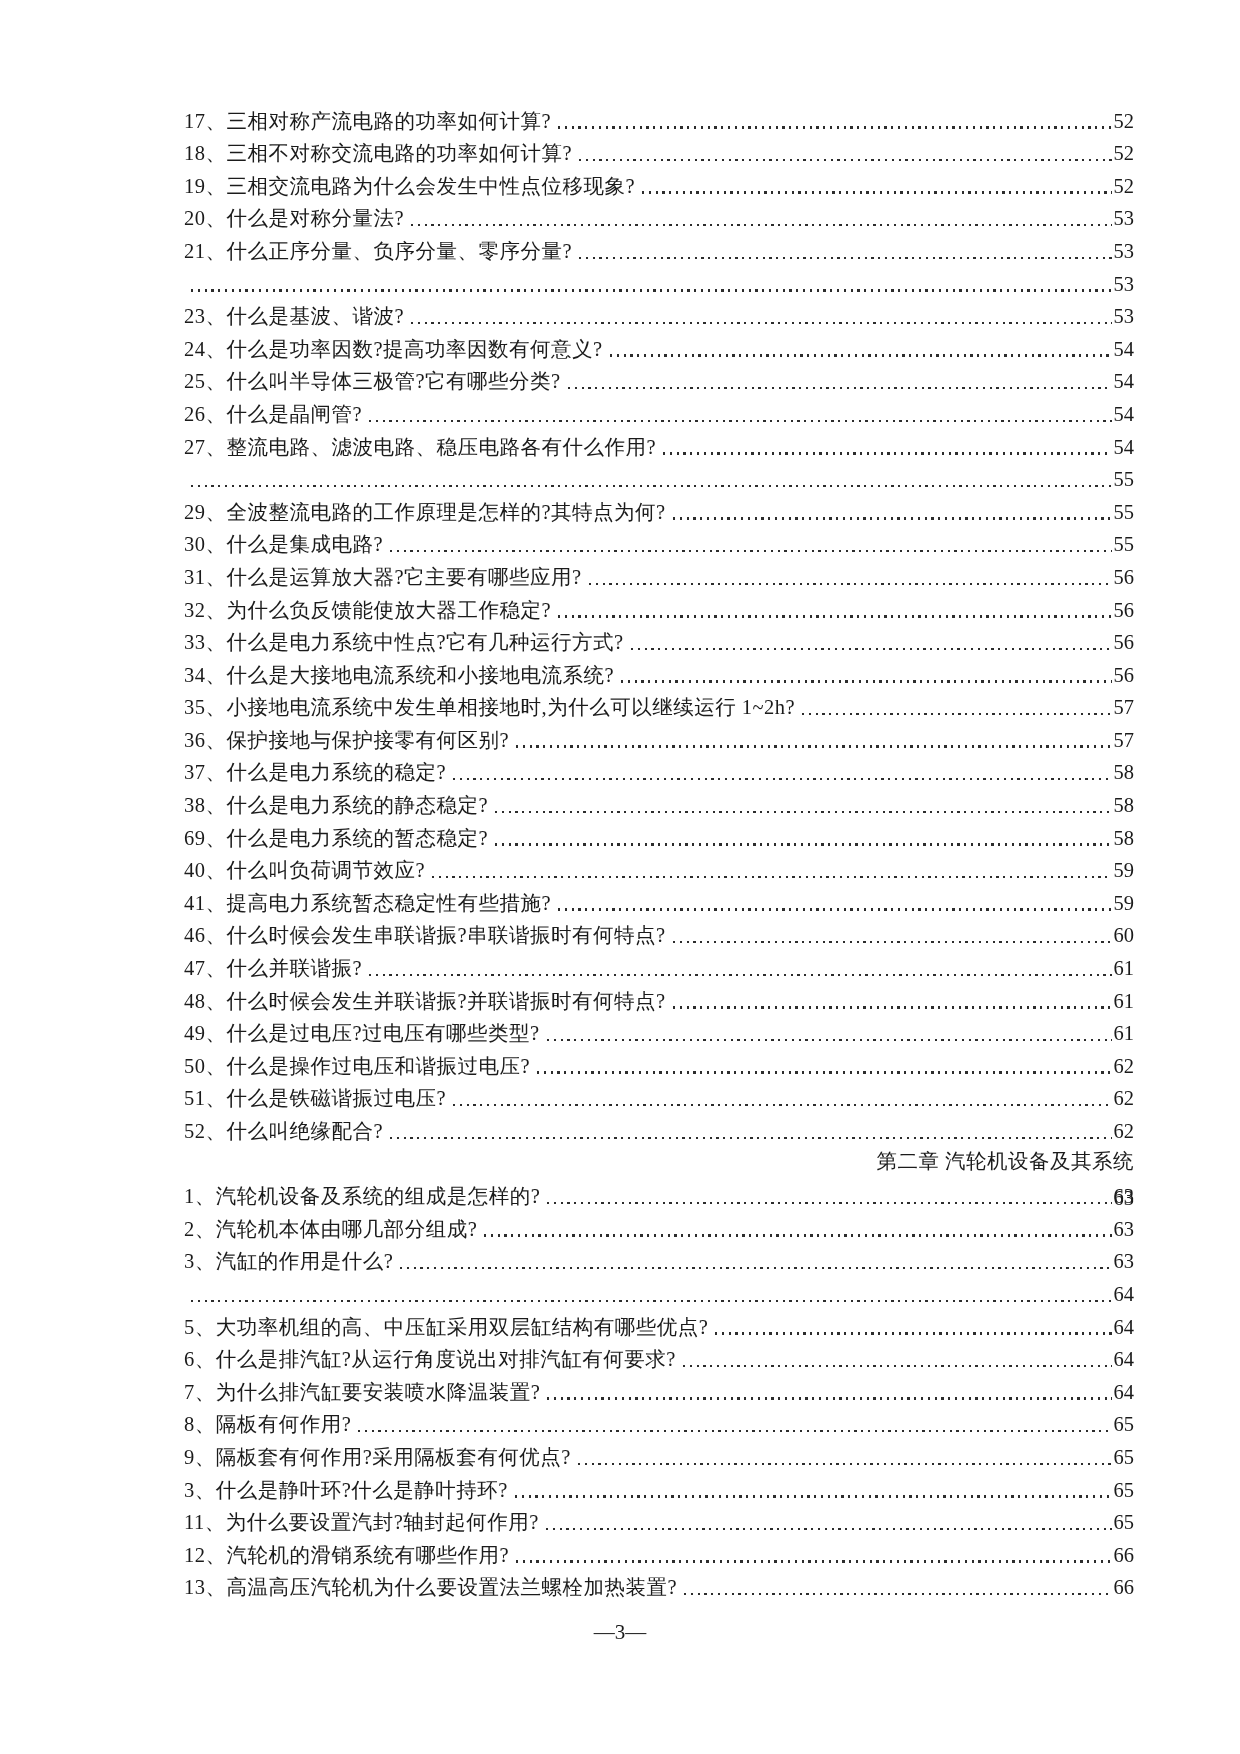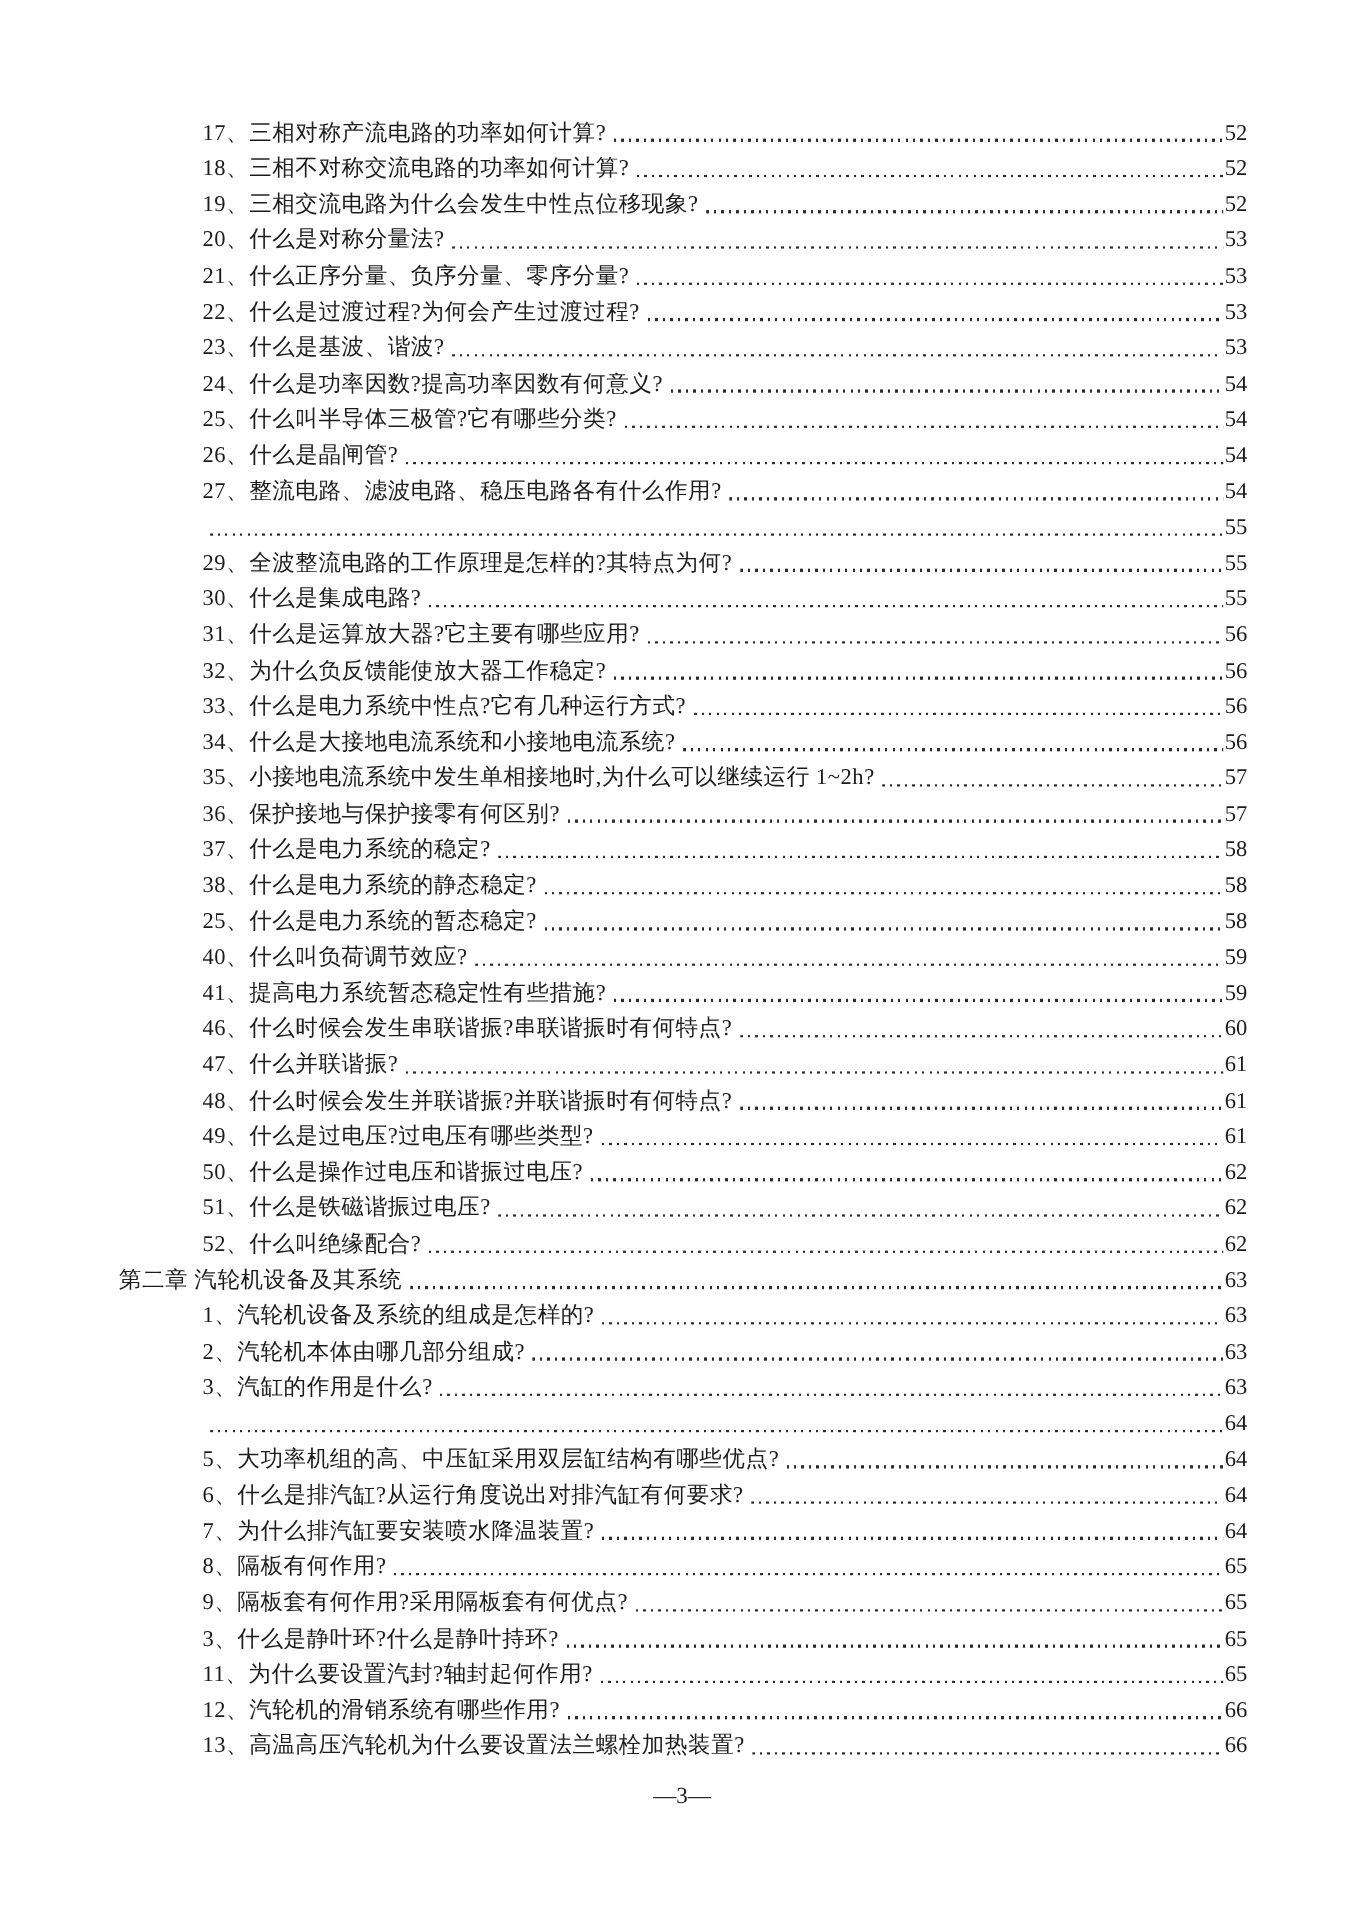--- a/index.html
+++ b/index.html
@@ -27,20 +27,21 @@
     align-items: flex-end;
     height: 32.6px;
     font-size: 20.5px;
     line-height: 30px;
   }
   .toc-row.item {
     padding-left: 76px;
   }
   .toc-row.chapter {
     padding-left: 0;
+    flex-direction: column;
   }
   .toc-label {
     white-space: nowrap;
     letter-spacing: 0.5px;
   }
   .toc-dots {
     flex: 1 1 auto;
     min-width: 12px;
     height: 2.4px;
     align-self: flex-end;
@@ -89,21 +90,20 @@
     <span class="toc-label">20、什么是对称分量法?</span>
     <span class="toc-dots"></span>
     <span class="toc-page">53</span>
   </div>
       <div class="toc-row item">
     <span class="toc-label">21、什么正序分量、负序分量、零序分量?</span>
     <span class="toc-dots"></span>
     <span class="toc-page">53</span>
   </div>
       <div class="toc-row item">
-    <span class="toc-label">22、什么是过渡过程?为何会产生过渡过程?</span>
     <span class="toc-dots"></span>
     <span class="toc-page">53</span>
   </div>
       <div class="toc-row item">
     <span class="toc-label">23、什么是基波、谐波?</span>
     <span class="toc-dots"></span>
     <span class="toc-page">53</span>
   </div>
       <div class="toc-row item">
     <span class="toc-label">24、什么是功率因数?提高功率因数有何意义?</span>
@@ -173,21 +173,21 @@
     <span class="toc-label">37、什么是电力系统的稳定?</span>
     <span class="toc-dots"></span>
     <span class="toc-page">58</span>
   </div>
       <div class="toc-row item">
     <span class="toc-label">38、什么是电力系统的静态稳定?</span>
     <span class="toc-dots"></span>
     <span class="toc-page">58</span>
   </div>
       <div class="toc-row item">
-    <span class="toc-label">25、什么是电力系统的暂态稳定?</span>
+    <span class="toc-label">69、什么是电力系统的暂态稳定?</span>
     <span class="toc-dots"></span>
     <span class="toc-page">58</span>
   </div>
       <div class="toc-row item">
     <span class="toc-label">40、什么叫负荷调节效应?</span>
     <span class="toc-dots"></span>
     <span class="toc-page">59</span>
   </div>
       <div class="toc-row item">
     <span class="toc-label">41、提高电力系统暂态稳定性有些措施?</span>

